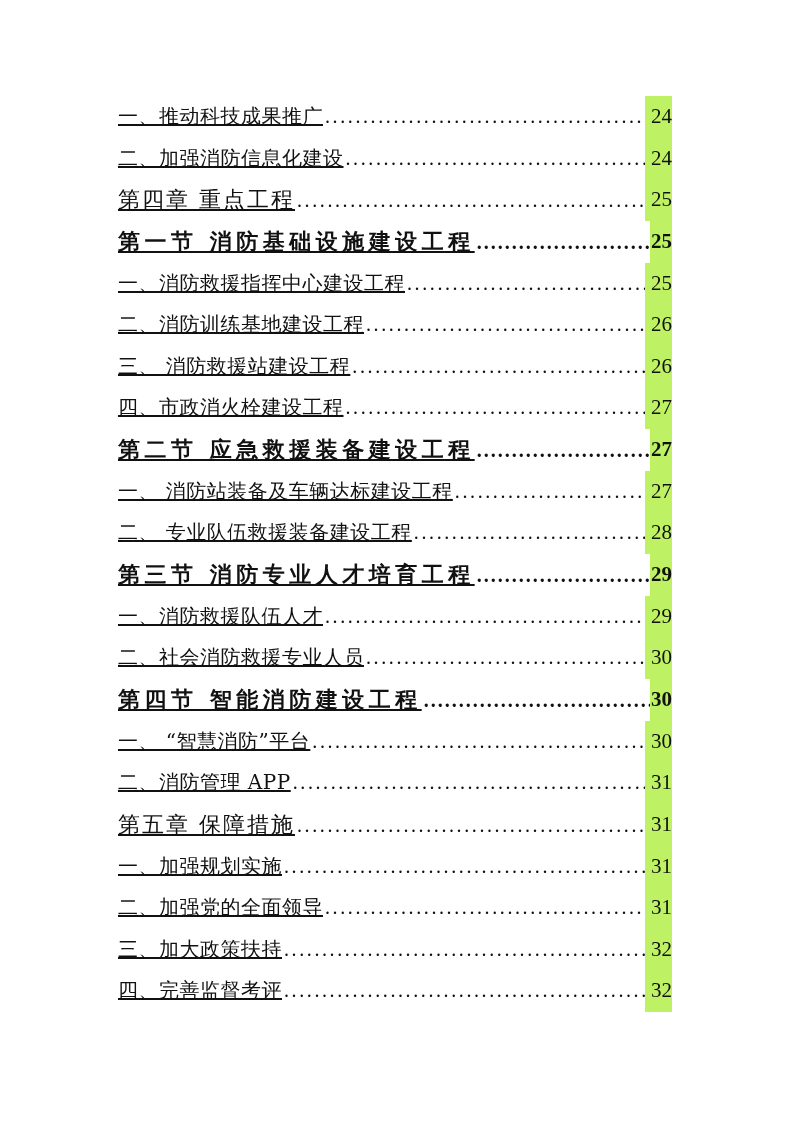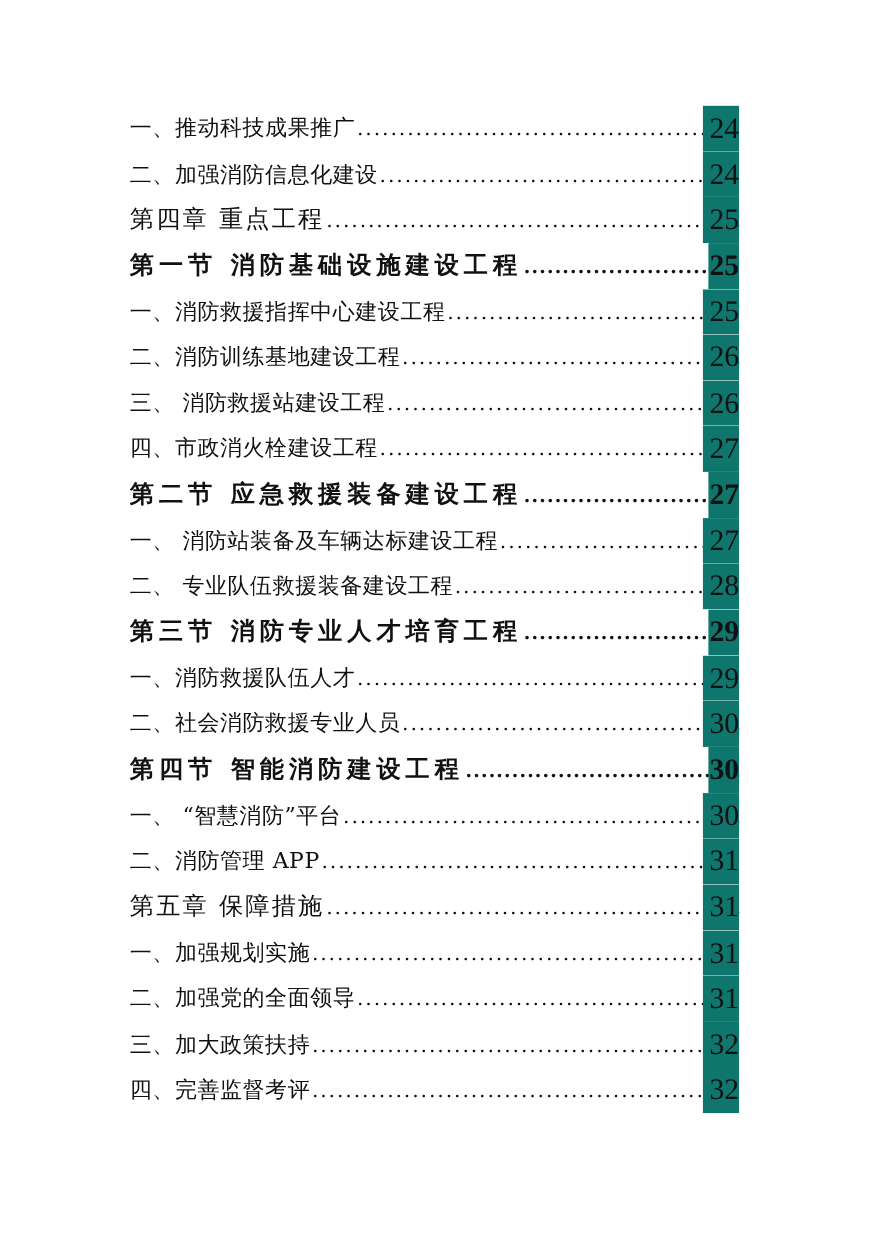--- a/index.html
+++ b/index.html
@@ -30,37 +30,38 @@
     line-height: 41.65px;
     white-space: nowrap;
     overflow: hidden;
     color: #111111;
   }
   .toc-label {
     font-family: "DejaVu Serif", serif;
     font-size: 20px;
     white-space: pre;
     letter-spacing: 0.5px;
+    text-decoration: underline;
   }
   .toc-leader {
     font-family: "Liberation Serif", serif;
     font-size: 20px;
     letter-spacing: 2.6px;
     margin-left: 2px;
   }
   .toc-page {
     position: absolute;
     right: 0;
     top: 0;
     height: 41.65px;
     line-height: 41.65px;
-    background: #0f766e;
+    background: #bef264;
     padding-left: 6px;
     font-family: "Liberation Serif", serif;
-    font-size: 27px;
+    font-size: 21px;
     text-align: right;
   }
   
   .toc-row.chapter .toc-label {
     font-family: "DejaVu Sans", sans-serif;
     font-size: 22px;
     letter-spacing: 2px;
     font-weight: 500;
     text-align: center;
   }

